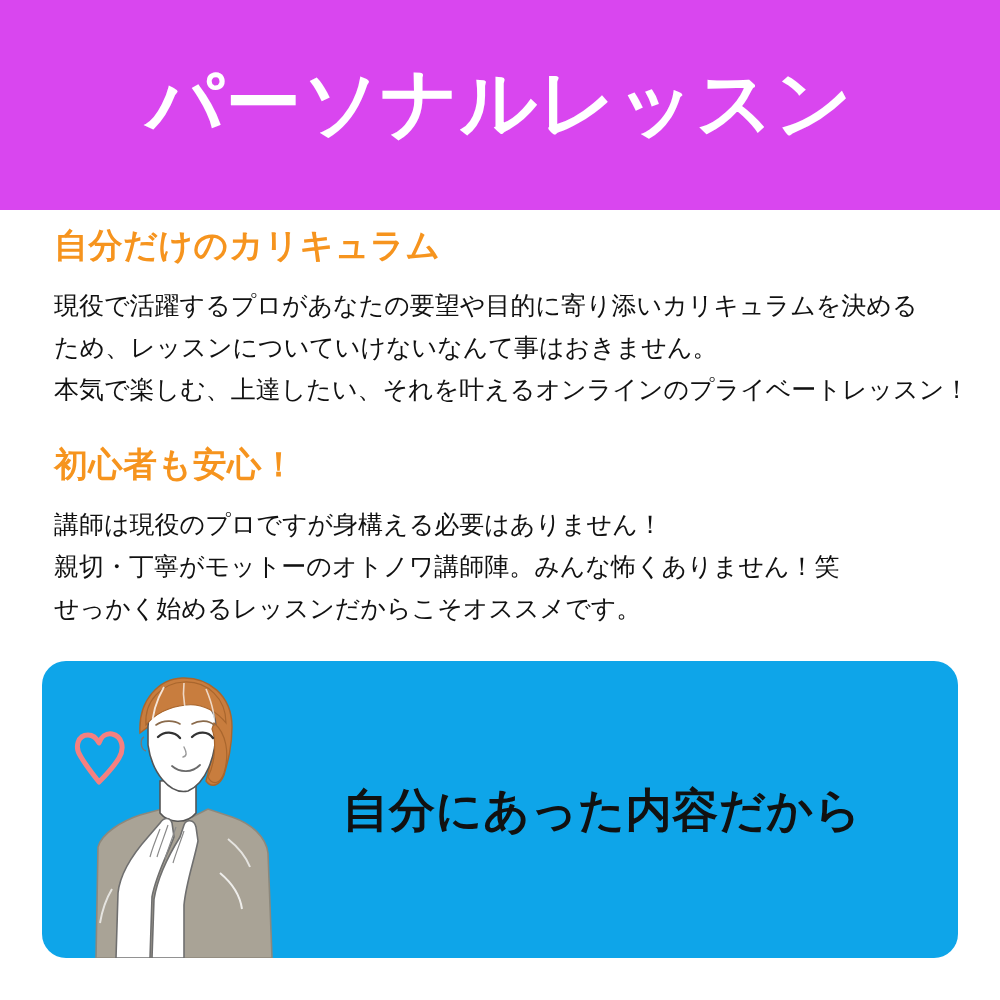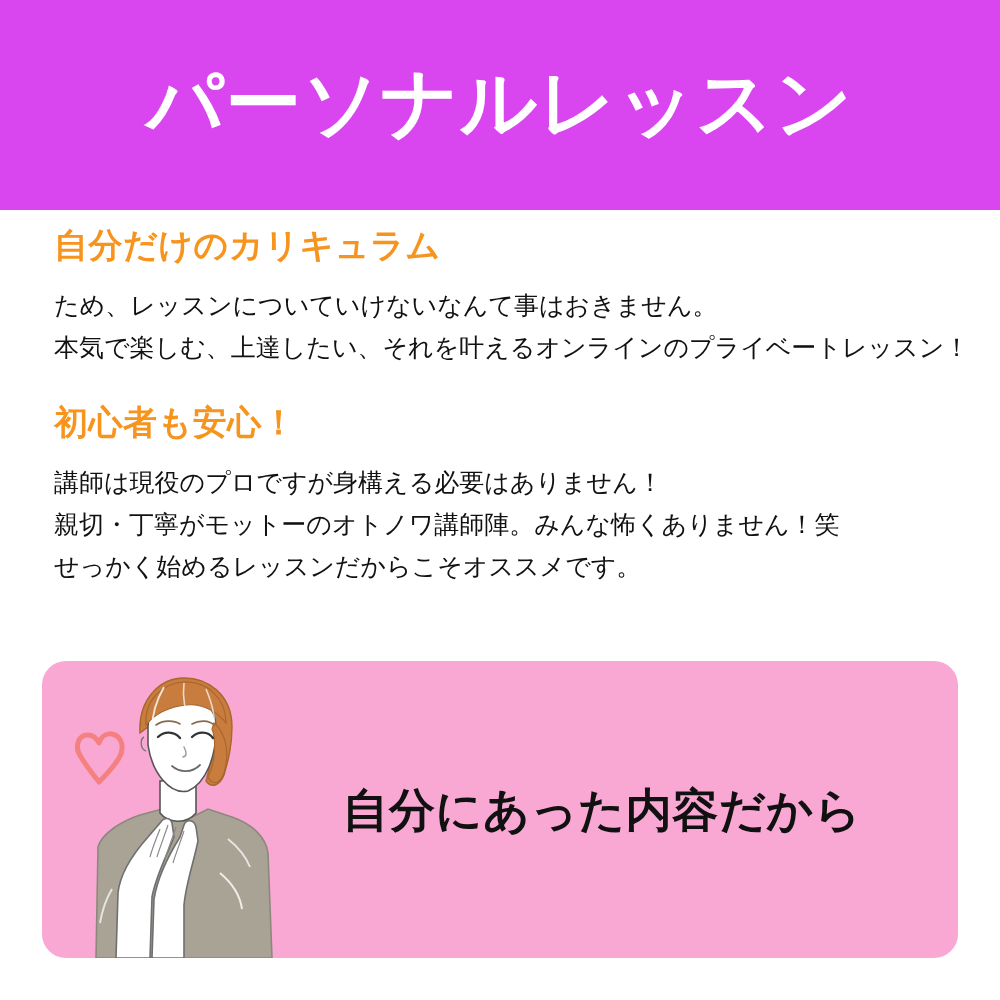--- a/index.html
+++ b/index.html
@@ -72,21 +72,21 @@
     margin: 0;
   }
 
   
   .promo-card {
     position: absolute;
     left: 42px;
     top: 661px;
     width: 916px;
     height: 297px;
-    background: #f9a8d4;
+    background: #0ea5e9;
     border-radius: 24px;
     overflow: hidden;
   }
   .promo-text {
     position: absolute;
     left: 260px;
     top: 0;
     width: 600px;
     height: 297px;
     display: flex;
@@ -120,20 +120,21 @@
 <div class="page">
 
   <div class="banner">
     <div class="banner-title">パーソナルレッスン</div>
   </div>
 
   <div class="content">
 
     <div class="section">
       <h2 class="heading">自分だけのカリキュラム</h2>
+      <p class="body-line">現役で活躍するプロがあなたの要望や目的に寄り添いカリキュラムを決める</p>
       <p class="body-line">ため、レッスンについていけないなんて事はおきません。</p>
       <p class="body-line">本気で楽しむ、上達したい、それを叶えるオンラインのプライベートレッスン！</p>
     </div>
 
     <div class="section">
       <h2 class="heading">初心者も安心！</h2>
       <p class="body-line">講師は現役のプロですが身構える必要はありません！</p>
       <p class="body-line">親切・丁寧がモットーのオトノワ講師陣。みんな怖くありません！笑</p>
       <p class="body-line">せっかく始めるレッスンだからこそオススメです。</p>
     </div>

